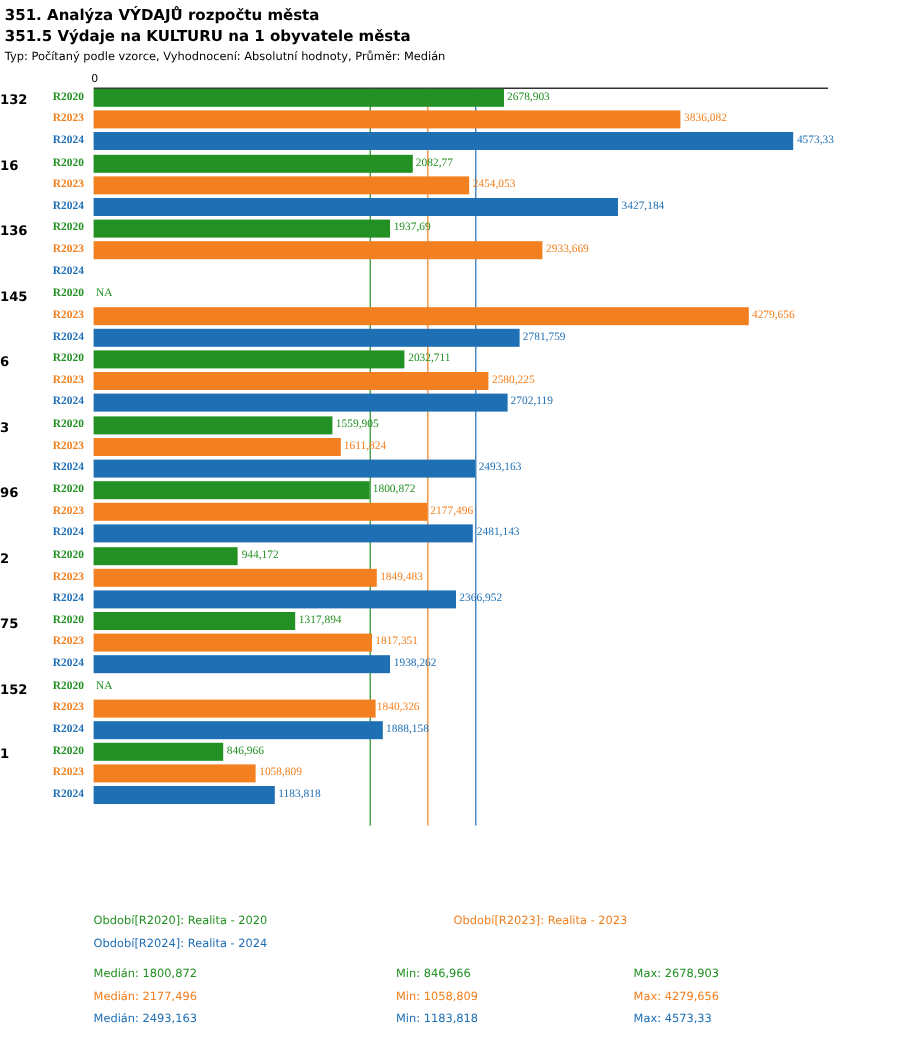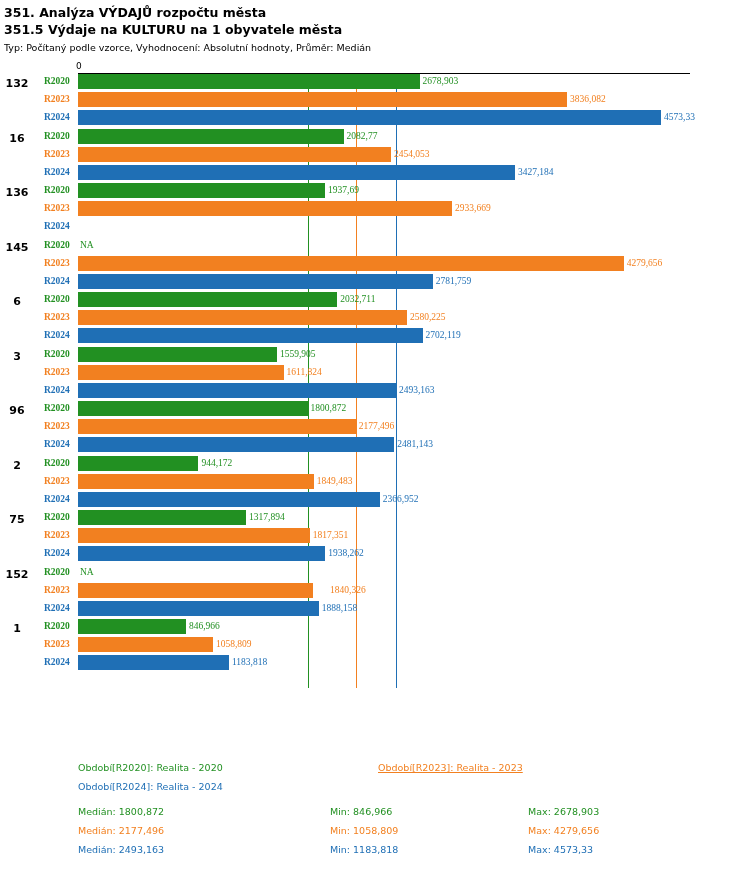--- a/index.html
+++ b/index.html
@@ -73,21 +73,21 @@
 
   .group {
     position: relative;
     height: 54.5px;
   }
   .group-label {
     position: absolute;
     left: 0;
     top: 4px;
     width: 34px;
-    text-align: center;
+    text-align: left;
     font-size: 11px;
     font-weight: bold;
   }
   .row {
     position: relative;
     height: 18px;
     font-family: Liberation Serif, serif;
   }
   .row-label {
     position: absolute;
@@ -382,21 +382,21 @@
         <div class="row">
           <div class="row-label" style="color: rgb(34, 144, 34);">R2020</div>
           <div class="bar-track">
             <span class="na-value" style="color: rgb(34, 144, 34);">NA</span>
           </div>
         </div>
         <div class="row">
           <div class="row-label" style="color: rgb(242, 128, 32);">R2023</div>
           <div class="bar-track">
             <div class="bar" style="width: 234.642px; background: rgb(242, 128, 32);"></div>
-            <span class="bar-value" style="color: rgb(242, 128, 32); left: 252px; text-align: right;">1840,326</span>
+            <span class="bar-value" style="color: rgb(242, 128, 32); left: 236px; text-align: right;">1840,326</span>
           </div>
         </div>
         <div class="row">
           <div class="row-label" style="color: rgb(31, 111, 181);">R2024</div>
           <div class="bar-track">
             <div class="bar" style="width: 240.74px; background: rgb(31, 111, 181);"></div>
             <span class="bar-value" style="color: rgb(31, 111, 181); left: 243.74px;">1888,158</span>
           </div>
         </div>
       </div>
@@ -423,21 +423,21 @@
             <span class="bar-value" style="color: rgb(31, 111, 181); left: 153.937px;">1183,818</span>
           </div>
         </div>
       </div>
     </div>
 </div>
 
 <div class="legend" id="legend">
     <div class="legend-row">
       <span class="legend-a" style="color: rgb(34, 144, 34);">Období[R2020]: Realita - 2020</span>
-      <span class="legend-b" style="color: rgb(242, 128, 32); text-decoration: underline;">Období[R2023]: Realita - 2023</span>
+      <span class="legend-b" style="color: rgb(242, 128, 32);">Období[R2023]: Realita - 2023</span>
     </div>
     <div class="legend-row">
       <span class="legend-a" style="color: rgb(31, 111, 181);">Období[R2024]: Realita - 2024</span>
     </div>
   </div>
 <div class="stats" id="stats">
     <div class="stat-row">
       <span class="st-med" style="color: rgb(34, 144, 34);">Medián: 1800,872</span>
       <span class="st-min" style="color: rgb(34, 144, 34);">Min: 846,966</span>
       <span class="st-max" style="color: rgb(34, 144, 34);">Max: 2678,903</span>

